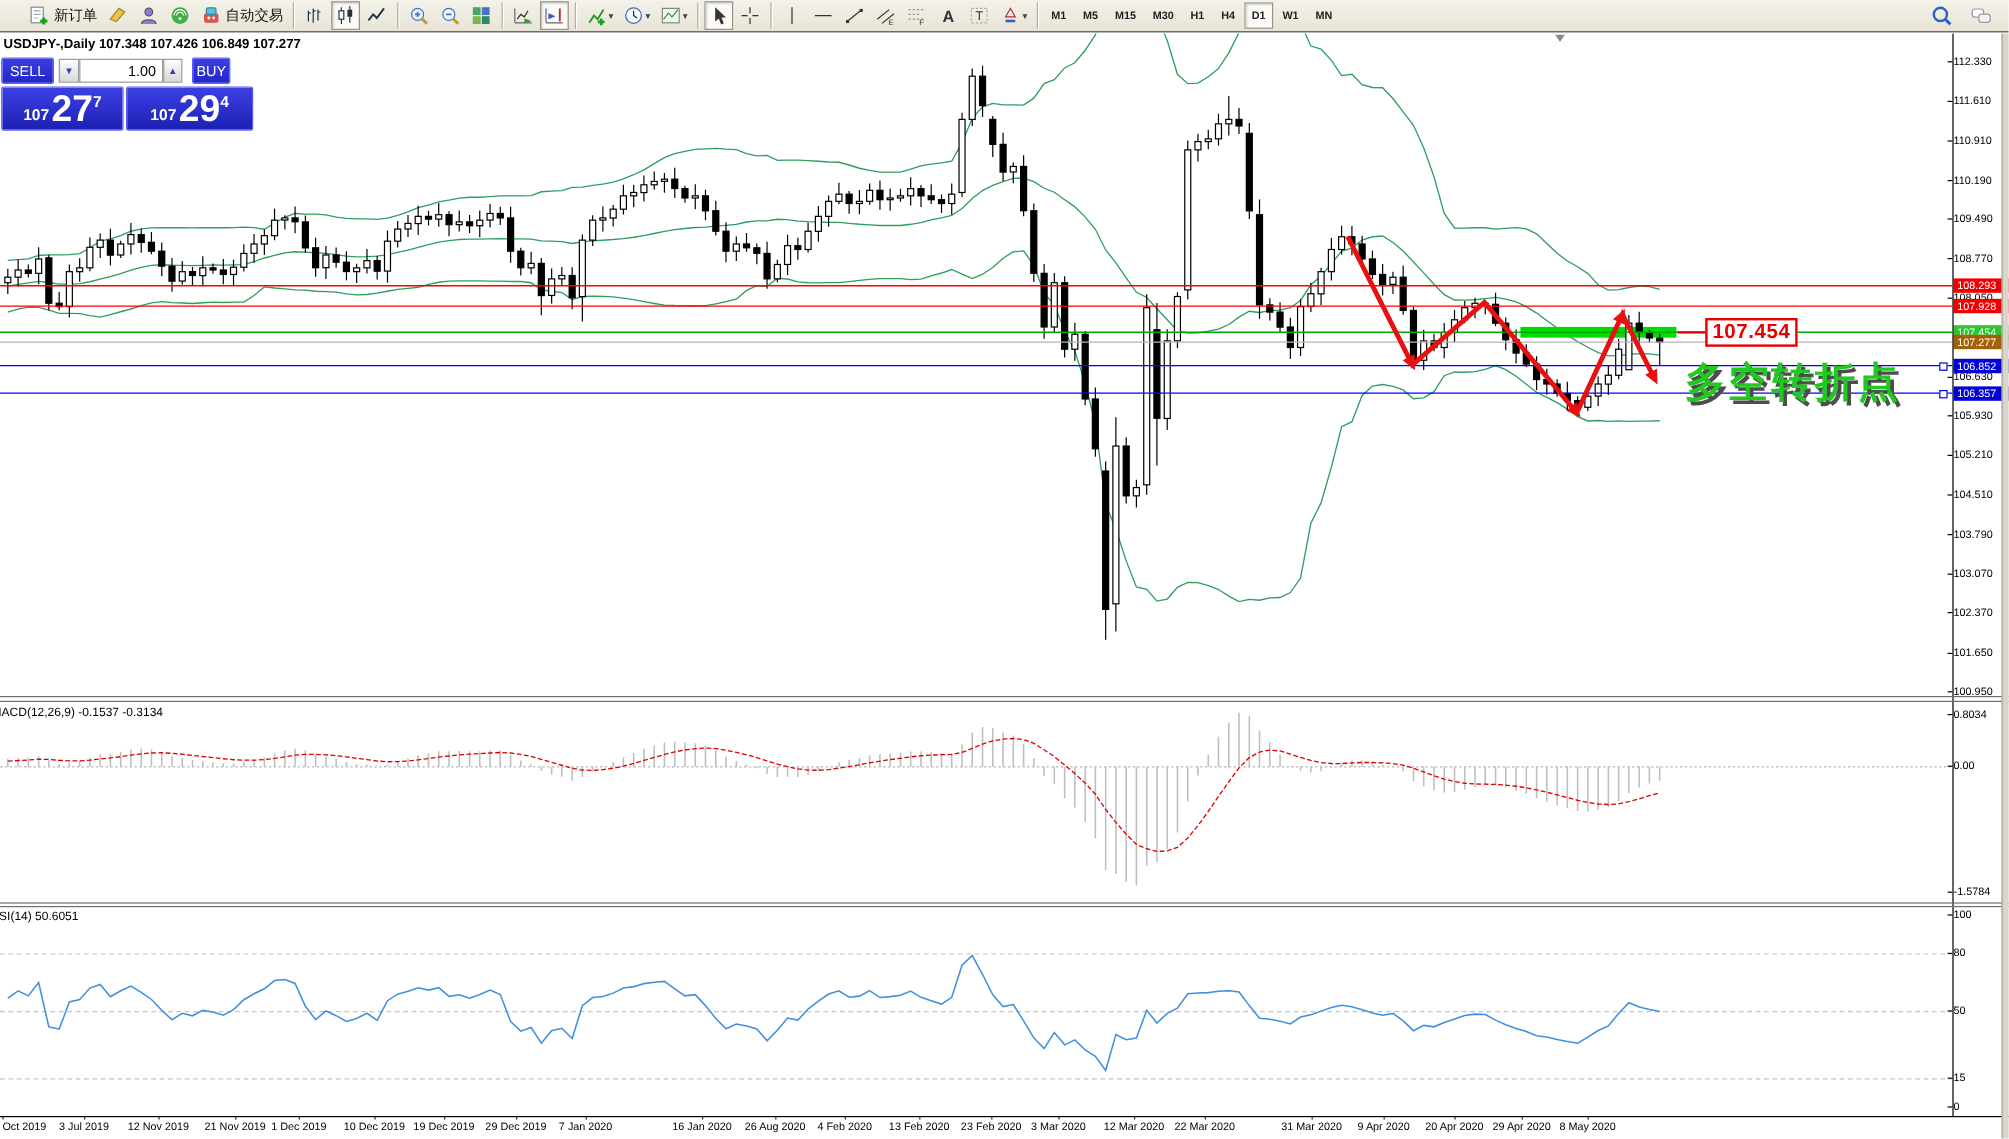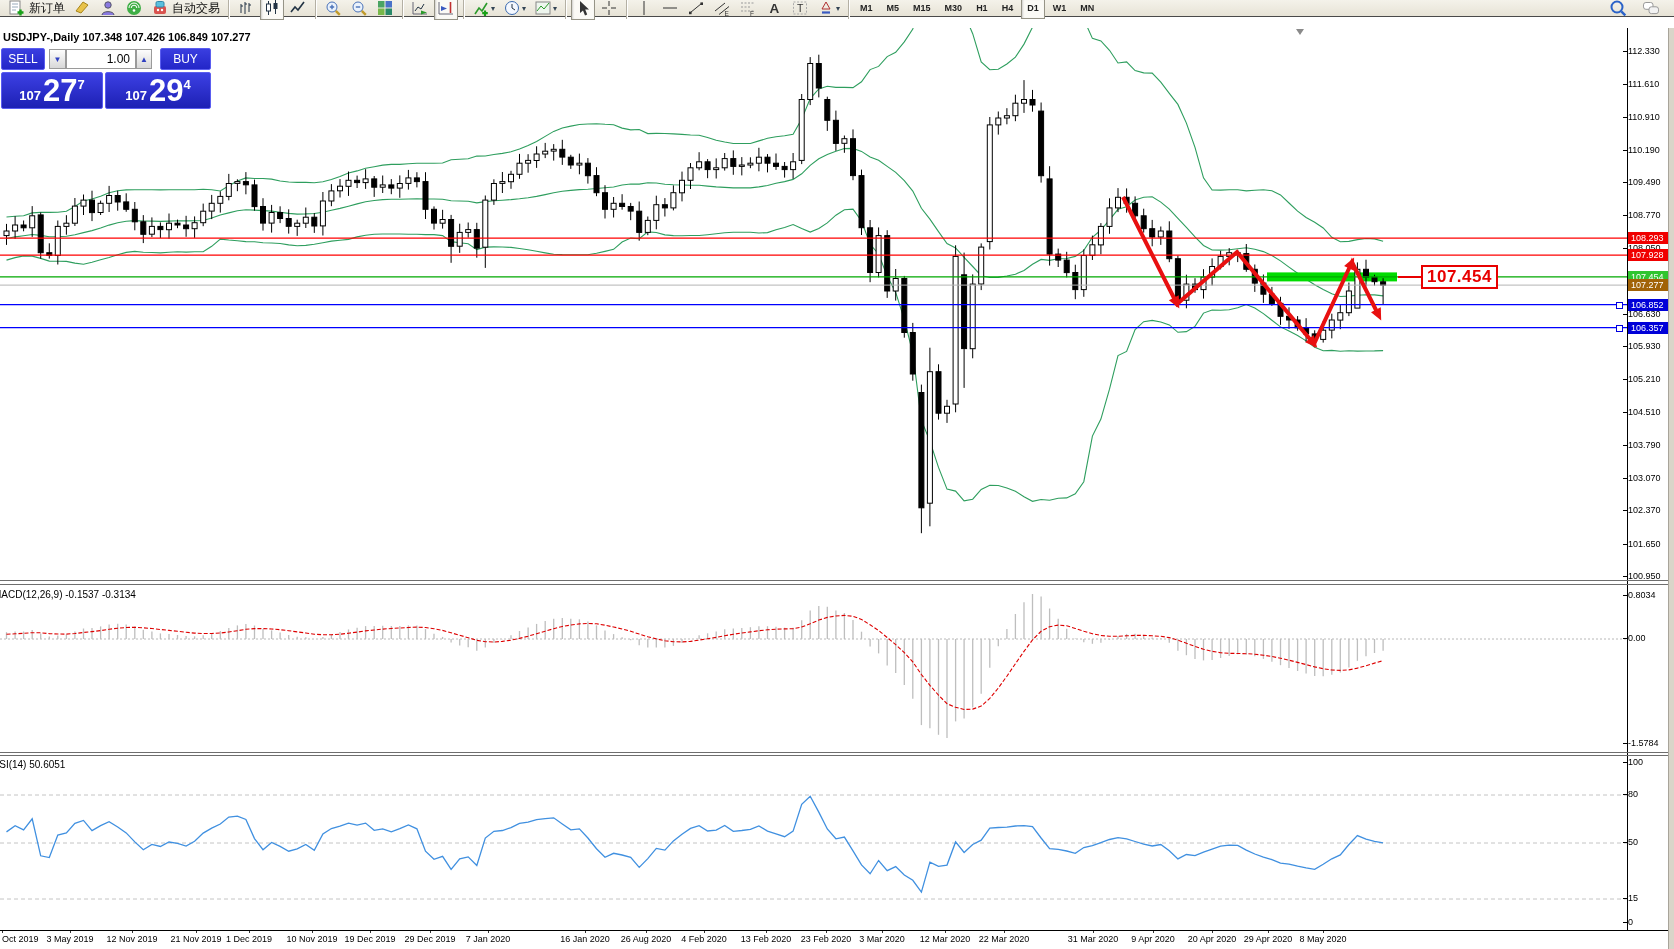--- a/index.html
+++ b/index.html
@@ -1,20 +1,20 @@
 <!DOCTYPE html>
 <html><head>
 <meta charset="utf-8">
 <style>
   html,body{margin:0;padding:0;background:#fff;}
   .app{position:relative;width:1674px;height:949px;overflow:hidden;background:#fff;
        font-family:"Liberation Sans",sans-serif;-webkit-font-smoothing:none;}
   
-  .toolbar{position:absolute;left:0;top:0;width:1674px;height:17px;background:linear-gradient(#f4f2ea,#e7e3d6);
-           border-bottom:1px solid #4a4a4a;display:flex;align-items:center;padding-left:4px;box-sizing:border-box;}
+  .toolbar{position:absolute;left:0;top:0;width:1674px;height:27px;background:linear-gradient(#f4f2ea,#e7e3d6);
+           border-bottom:1px solid #4a4a4a;display:flex;align-items:center;padding-left:20px;box-sizing:border-box;}
   .tb-btn{display:inline-flex;align-items:center;height:22px;border:1px solid transparent;padding:0 2px;margin:0 1px;cursor:default;}
   .tb-btn.active{background:#fbfaf6;border:1px solid #969487;box-shadow:inset 1px 1px 2px rgba(0,0,0,.18);}
   .tb-btn svg{display:block;}
   .tb-label{font-size:12px;color:#111;margin-left:3px;white-space:nowrap;}
   .tb-caret{font-size:8px;color:#345;margin-left:1px;}
   .tb-sep{width:1px;height:22px;background:#b4b0a4;box-shadow:1px 0 0 #fff;margin:0 4px;}
   .tb-tf{font-size:9px;font-weight:bold;color:#222;padding:0 5px;height:20px;display:inline-flex;align-items:center;border:1px solid transparent;margin:0 1px;}
   .tb-tf.active{background:#fbfaf6;border:1px solid #969487;box-shadow:inset 1px 1px 2px rgba(0,0,0,.18);}
   .tb-right{margin-left:auto;display:flex;align-items:center;padding-right:10px;}
   
@@ -610,21 +610,21 @@
       </g>
     </svg>
   <div class="chart-title">USDJPY-,Daily  107.348 107.426 106.849 107.277</div>
   <div class="shift-marker"></div>
 
   <div class="oneclick">
     <div class="oc-btn" style="left:0;top:2px;width:44px;height:22px">SELL</div>
     <div class="oc-spin" style="left:48px;top:3px;width:17px;height:20px">▼</div>
     <input class="oc-vol" style="left: 65px; top: 3px; width: 70px; height: 20px;" value="1.00">
     <div class="oc-spin" style="left:135px;top:3px;width:16px;height:20px">▲</div>
-    <div class="oc-btn" style="left:159px;top:2px;width:51px;height:22px">BUY</div>
+    <div class="oc-btn" style="left:159px;top:2px;width:32px;height:22px">BUY</div>
     <div class="oc-price" style="left:0;top:26px;width:102px;height:37px">
       <span class="oc-pre">107</span>
       <span class="oc-big">27</span>
       <span class="oc-sup">7</span>
     </div>
     <div class="oc-price" style="left:104px;top:26px;width:106px;height:37px">
       <span class="oc-pre">107</span>
       <span class="oc-big">29</span>
       <span class="oc-sup">4</span>
     </div>
@@ -814,20 +814,21 @@
       <line x1="0" x2="1627" y1="143.0" y2="143.0" stroke="#c4c4c4" stroke-dasharray="4,3"></line>
       <g>
         <polyline points="6.5,75.9 15.1,69.7 23.6,73.9 32.2,62.8 40.7,99.8 49.3,101.6 57.8,79.0 66.4,77.0 74.9,67.4 83.5,64.4 92.0,74.6 100.6,69.6 109.1,65.7 117.7,71.0 126.2,76.9 134.8,85.9 143.3,93.8 151.9,88.4 160.4,90.5 169.0,86.0 177.5,87.3 186.1,90.0 194.6,85.3 203.2,77.1 211.7,72.1 220.3,68.0 228.8,61.1 237.4,60.2 245.9,63.5 254.5,82.6 263.0,93.7 271.6,86.5 280.1,90.4 288.7,95.2 297.2,92.8 305.8,88.4 314.3,94.3 322.9,77.9 331.4,72.5 340.0,70.1 348.5,67.1 357.1,69.1 365.6,67.1 374.2,74.3 382.7,72.9 391.3,75.8 399.8,72.7 408.4,69.0 416.9,72.8 425.5,95.2 434.0,103.3 442.6,100.3 451.1,113.4 459.7,102.9 468.2,100.9 476.8,109.5 485.3,82.1 493.9,75.3 502.4,74.5 511.0,71.6 519.5,67.3 528.1,66.2 536.6,63.7 545.2,62.6 553.7,61.8 562.3,68.0 570.8,73.9 579.4,72.9 587.9,82.0 596.5,92.7 605.0,101.3 613.6,97.3 622.1,99.0 630.7,101.4 639.2,111.4 647.8,102.6 656.3,92.4 664.9,94.1 673.4,84.9 682.0,78.3 690.5,72.4 699.1,69.7 707.6,75.0 716.2,74.1 724.7,69.5 733.3,75.3 741.8,74.5 750.4,73.4 758.9,69.9 767.5,75.1 776.0,77.9 784.6,80.7 793.1,75.1 801.7,48.3 810.2,40.2 818.8,56.1 827.3,73.0 835.9,82.8 844.4,81.1 853.0,94.8 861.5,108.9 870.1,117.8 878.6,104.5 887.2,114.7 895.7,110.6 904.3,119.0 912.8,124.3 921.4,136.1 929.9,106.1 938.5,110.4 947.0,109.1 955.6,85.9 964.1,96.5 972.7,88.5 981.2,84.2 989.8,72.1 998.3,71.5 1006.9,71.2 1015.4,70.0 1024.0,69.6 1032.5,70.6 1041.1,82.0 1049.6,92.6 1058.2,93.4 1066.7,95.0 1075.3,97.3 1083.8,91.5 1092.4,89.7 1100.9,86.6 1109.5,83.5 1118.0,81.7 1126.6,82.9 1135.1,85.5 1143.7,88.2 1152.2,90.0 1160.8,88.5 1169.3,94.7 1177.9,102.9 1186.4,98.5 1195.0,99.7 1203.5,96.1 1212.1,93.1 1220.6,90.2 1229.2,89.1 1237.7,89.4 1246.3,94.1 1254.8,98.0 1263.4,101.1 1271.9,103.6 1280.5,107.1 1289.0,108.1 1297.6,110.2 1306.1,111.9 1314.7,113.4 1323.2,108.3 1331.8,102.8 1340.3,98.9 1348.9,88.5 1357.4,79.6 1366.0,83.2 1374.5,85.3 1383.1,86.9" fill="none" stroke="#4090e0" stroke-width="1.3"></polyline>
       </g>
     </svg>
   <div class="ind-label" style="left:-7px;top:589px">MACD(12,26,9) -0.1537 -0.3134</div>
   <div class="ind-label" style="left:-8px;top:759px">RSI(14) 50.6051</div>
 
   <div class="callout-line" id="callout-line" style="left: 1398px; width: 23px; top: 275.949px;"></div>
   <div class="callout" id="callout" style="left: 1421px; top: 265px;">107.454</div>
+  <div class="note" id="note" style="left: 1404px; top: 296px;">多空转折点</div>
 
   <div id="price-axis">
       <div class="ptick" style="top:46px"><span class="dash"></span>112.330</div>
       <div class="ptick" style="top:79px"><span class="dash"></span>111.610</div>
       <div class="ptick" style="top:112px"><span class="dash"></span>110.910</div>
       <div class="ptick" style="top:145px"><span class="dash"></span>110.190</div>
       <div class="ptick" style="top:177px"><span class="dash"></span>109.490</div>
       <div class="ptick" style="top:210px"><span class="dash"></span>108.770</div>
       <div class="ptick" style="top:243px"><span class="dash"></span>108.050</div>
       <div class="ptick" style="top:309px"><span class="dash"></span>106.630</div>
@@ -852,29 +853,29 @@
       <div class="ptick" style="top:738px"><span class="dash"></span>-1.5784</div>
       <div class="ptick" style="top:757px"><span class="dash"></span>100</div>
       <div class="ptick" style="top:789px"><span class="dash"></span>80</div>
       <div class="ptick" style="top:837px"><span class="dash"></span>50</div>
       <div class="ptick" style="top:893px"><span class="dash"></span>15</div>
       <div class="ptick" style="top:917px"><span class="dash"></span>0</div>
     </div>
   <div id="date-axis">
       <div class="date-label" style="left:2px">Oct 2019</div>
       <div class="date-tick" style="left:2px"></div>
-      <div class="date-label" style="left:70px;transform:translateX(-50%)">3 May 2019</div>
+      <div class="date-label" style="left:70px;transform:translateX(-50%)">3 Jul 2019</div>
       <div class="date-tick" style="left:70px"></div>
       <div class="date-label" style="left:132px;transform:translateX(-50%)">12 Nov 2019</div>
       <div class="date-tick" style="left:132px"></div>
       <div class="date-label" style="left:196px;transform:translateX(-50%)">21 Nov 2019</div>
       <div class="date-tick" style="left:196px"></div>
       <div class="date-label" style="left:249px;transform:translateX(-50%)">1 Dec 2019</div>
       <div class="date-tick" style="left:249px"></div>
-      <div class="date-label" style="left:312px;transform:translateX(-50%)">10 Nov 2019</div>
+      <div class="date-label" style="left:312px;transform:translateX(-50%)">10 Dec 2019</div>
       <div class="date-tick" style="left:312px"></div>
       <div class="date-label" style="left:370px;transform:translateX(-50%)">19 Dec 2019</div>
       <div class="date-tick" style="left:370px"></div>
       <div class="date-label" style="left:430px;transform:translateX(-50%)">29 Dec 2019</div>
       <div class="date-tick" style="left:430px"></div>
       <div class="date-label" style="left:488px;transform:translateX(-50%)">7 Jan 2020</div>
       <div class="date-tick" style="left:488px"></div>
       <div class="date-label" style="left:585px;transform:translateX(-50%)">16 Jan 2020</div>
       <div class="date-tick" style="left:585px"></div>
       <div class="date-label" style="left:646px;transform:translateX(-50%)">26 Aug 2020</div>

